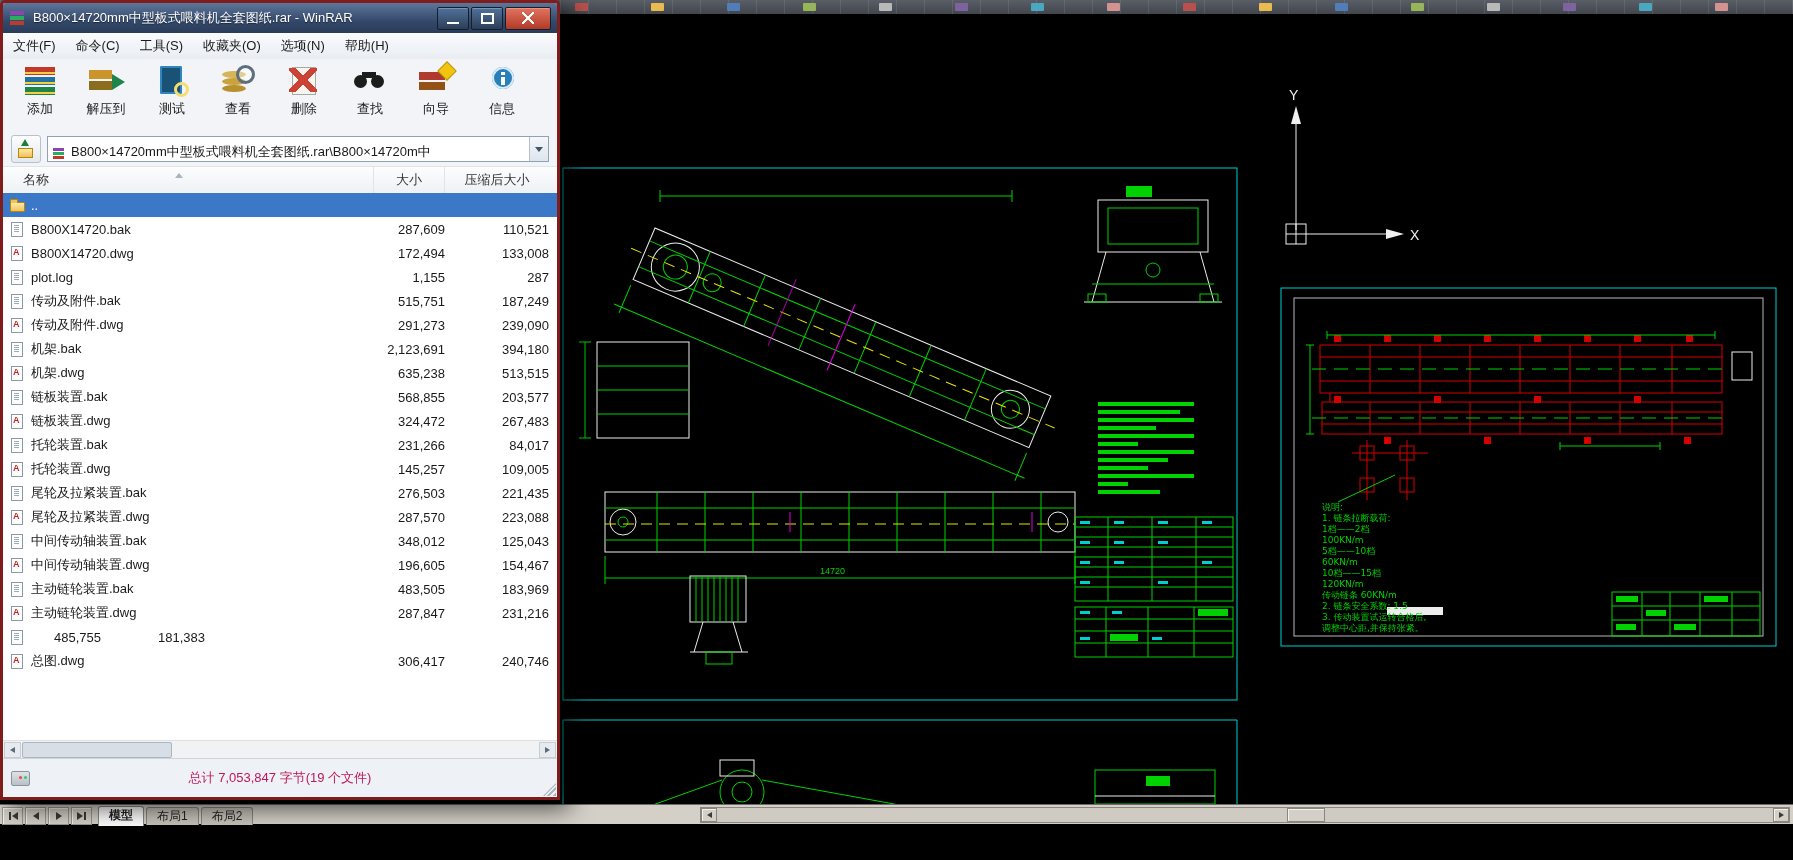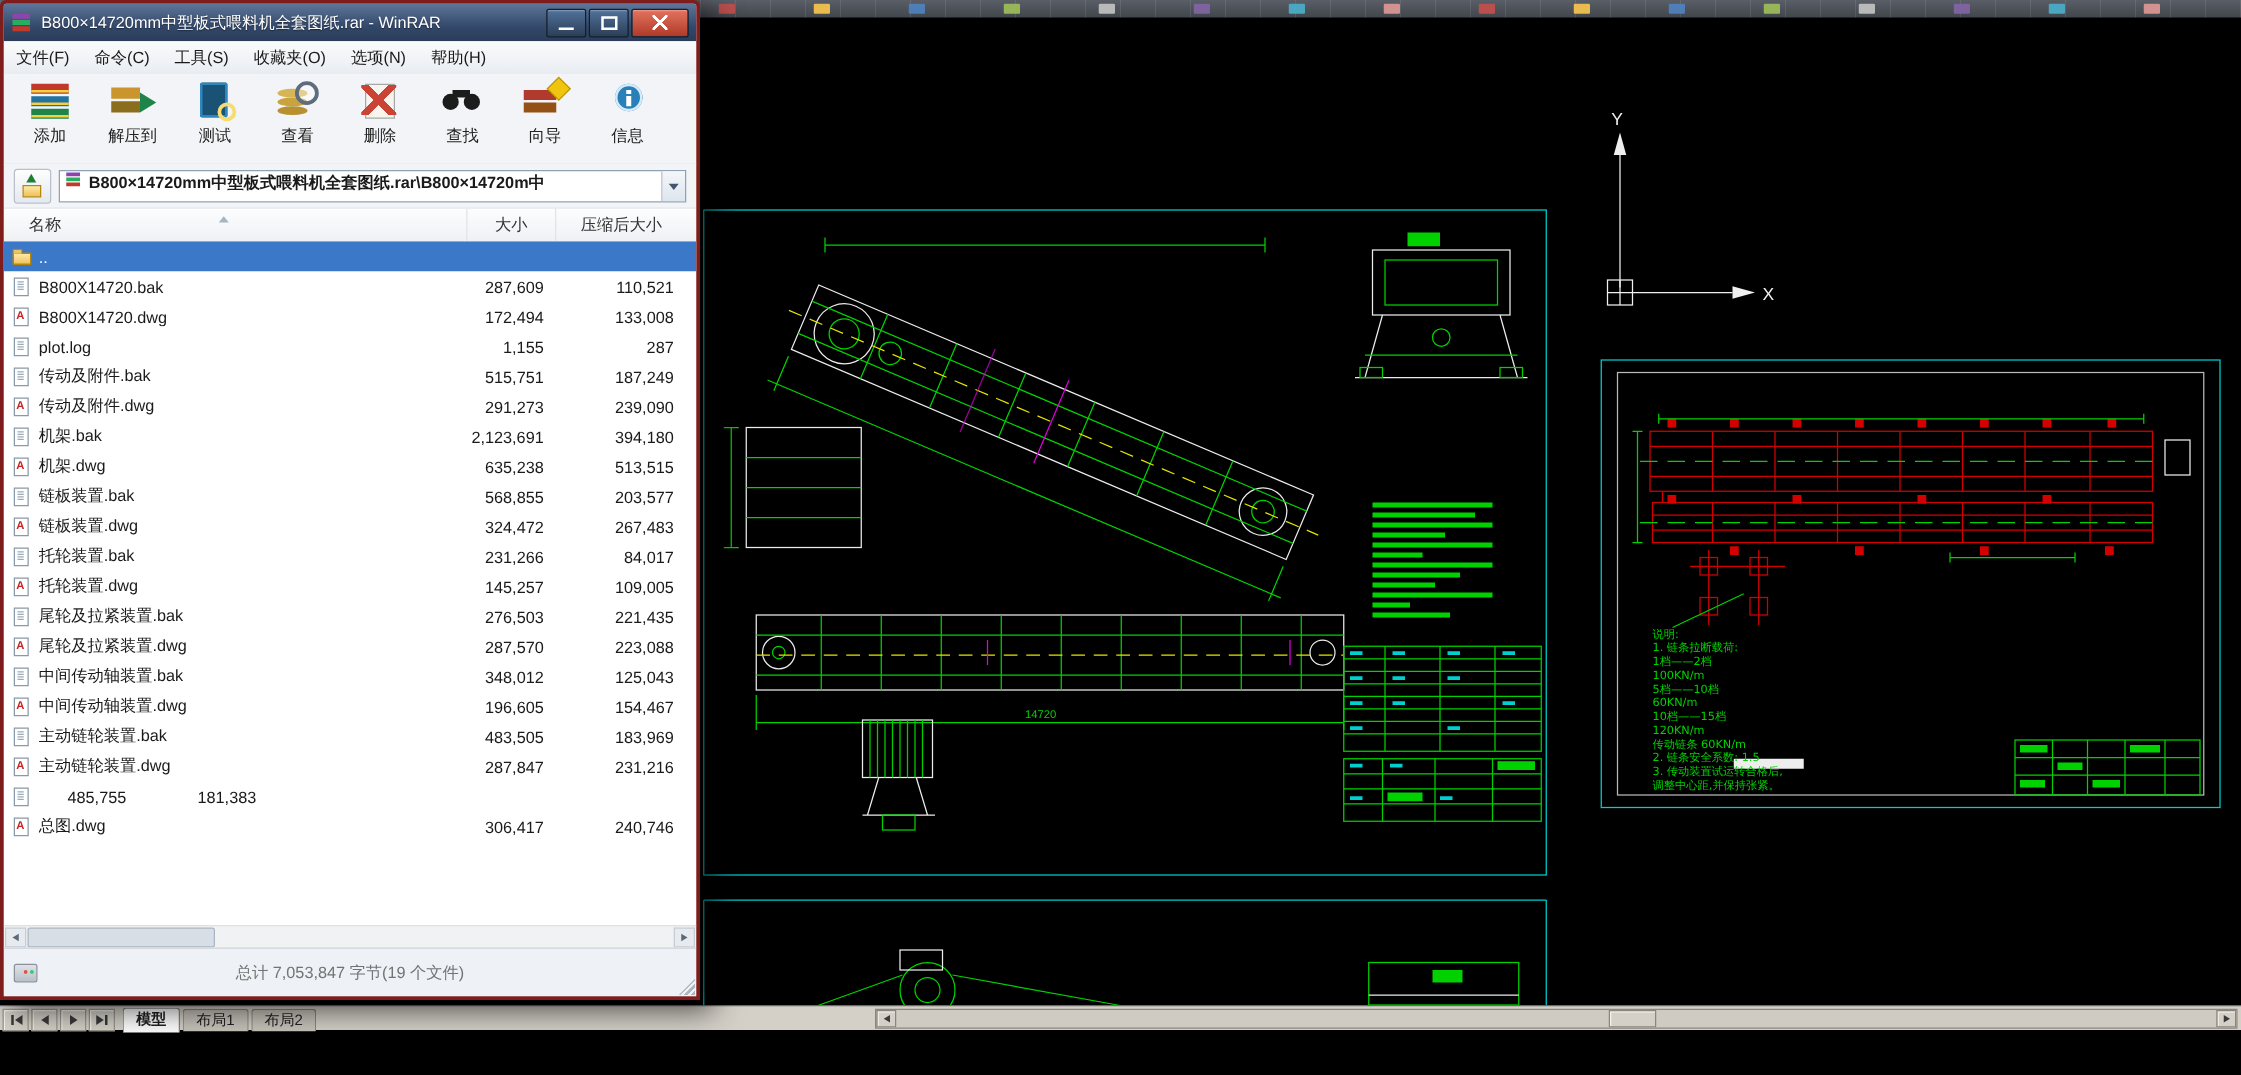--- a/index.html
+++ b/index.html
@@ -80,57 +80,57 @@
   .icon-wizard::after{right:3px;top:2px;width:12px;height:12px;background:#f1c40f;transform:rotate(45deg);box-shadow:0 0 0 1px #b7950b;}
   .icon-info::before{left:10px;top:4px;width:22px;height:22px;background:#2980b9;border-radius:50%;box-shadow:inset 0 0 0 2px #d6eaf8;}
   .icon-info::after{left:19px;top:9px;width:4px;height:13px;
     background:linear-gradient(#fff 0 3px,rgba(0,0,0,0) 3px 5px,#fff 5px 100%);}
 
   .addressbar{position:absolute;top:128px;left:0;right:0;height:36px;background:#f2f4f7;display:flex;align-items:center;
     padding:0 8px;gap:6px;border-bottom:1px solid #e0e4e9;box-sizing:border-box;}
   .up-btn{width:28px;height:26px;background:linear-gradient(#fdfdfd,#e4e9ef);border:1px solid #b7c0cb;border-radius:3px;position:relative;flex:0 0 28px;}
   .up-btn::before{content:"";position:absolute;left:6px;top:12px;width:13px;height:8px;background:linear-gradient(#ffe9a8,#eec155);border:1px solid #b8860b;}
   .up-btn::after{content:"";position:absolute;left:9px;top:3px;border-left:4px solid transparent;border-right:4px solid transparent;border-bottom:7px solid #1e7e34;}
-  .combo{flex:1;height:26px;border:1px solid #8fa1b3;background:#fff;display:flex;align-items:flex-start;font-size:13px;
-    position:relative;padding-left:4px;box-sizing:border-box;overflow:hidden;font-weight:bold;}
+  .combo{flex:1;height:26px;border:1px solid #8fa1b3;background:#fff;display:flex;align-items:flex-end;font-size:13px;
+    position:relative;padding-left:4px;box-sizing:border-box;overflow:hidden;}
   .mini-rar{width:14px;height:14px;position:relative;margin-right:5px;flex:0 0 14px;}
   .mini-rar::before{content:"";position:absolute;left:1px;top:1px;width:11px;height:3px;background:#8e44ad;box-shadow:0 4px 0 #27ae60,0 8px 0 #c0392b;}
   .combo-text{flex:1;white-space:nowrap;overflow:hidden;}
   .dd-btn{width:18px;align-self:stretch;background:linear-gradient(#f4f7fa,#dde5ee);border-left:1px solid #b7c0cb;position:relative;flex:0 0 18px;}
   .dd-btn::after{content:"";position:absolute;left:5px;top:10px;border-left:4px solid transparent;border-right:4px solid transparent;border-top:5px solid #44546a;}
 
   .listhead{position:absolute;top:164px;left:0;right:0;height:26px;background:linear-gradient(#fdfdfe,#eef1f5);
     border-bottom:1px solid #cfd4da;display:flex;align-items:center;font-size:13px;color:#333;}
   .hname{flex:1;padding-left:20px;position:relative;}
   .sortmark{position:absolute;left:172px;top:2px;width:0;height:0;border-left:4px solid transparent;border-right:4px solid transparent;border-bottom:5px solid #a8b4c0;}
   .hsize{width:70px;text-align:center;border-left:1px solid #e0e4e9;align-self:stretch;line-height:26px;}
   .hpacked{width:104px;text-align:center;border-left:1px solid #e0e4e9;align-self:stretch;line-height:26px;padding-right:8px;}
 
   .file-list{position:absolute;top:190px;left:0;right:0;bottom:56px;background:#fff;overflow:hidden;font-size:13px;}
   .frow{height:24px;display:flex;align-items:center;padding-left:6px;}
   .frow.selected{background:#3c78c8;color:#fff;}
   .fname{flex:1;white-space:nowrap;overflow:hidden;}
   .fsize{width:70px;text-align:right;}
-  .fpacked{width:104px;text-align:right;padding-right:18px;}
+  .fpacked{width:104px;text-align:right;padding-right:8px;}
   .ficon{width:16px;height:16px;position:relative;flex:0 0 16px;margin-right:6px;}
   .ficon.folder::before{content:"";position:absolute;left:1px;top:5px;width:13px;height:8px;background:linear-gradient(#ffe9a8,#f0c35c);border:1px solid #b8860b;border-radius:1px;}
   .ficon.folder::after{content:"";position:absolute;left:1px;top:2px;width:6px;height:3px;background:#f0c35c;border:1px solid #b8860b;border-bottom:none;border-radius:1px 1px 0 0;}
   .ficon.doc::before,.ficon.dwg::before{content:"";position:absolute;left:2px;top:1px;width:10px;height:13px;background:#fff;border:1px solid #8a99a8;}
   .ficon.doc::after{content:"";position:absolute;left:5px;top:4px;width:5px;height:1px;background:#9aabba;box-shadow:0 2px 0 #9aabba,0 4px 0 #9aabba,0 6px 0 #9aabba;}
   .ficon.dwg::after{content:"A";position:absolute;left:4px;top:2px;font-size:9px;font-weight:bold;color:#c22;font-family:"Liberation Sans",sans-serif;}
 
   .wr-hscroll{position:absolute;left:0;right:0;bottom:38px;height:18px;background:#f0f2f4;border-top:1px solid #e0e0e0;}
   .wr-arrow{position:absolute;top:1px;width:17px;height:16px;background:#e7ebef;border:1px solid #c5cdd5;box-sizing:border-box;display:flex;align-items:center;justify-content:center;}
   .wr-arrow.l{left:1px}.wr-arrow.r{right:1px}
   .wr-arrow .tri-l{border-right-color:#5a6a7a;border-right-width:5px;border-top-width:3px;border-bottom-width:3px;}
   .wr-arrow .tri-r{border-left-color:#5a6a7a;border-left-width:5px;border-top-width:3px;border-bottom-width:3px;}
   .wr-thumb{position:absolute;left:19px;top:1px;width:150px;height:16px;background:#d7dee6;border:1px solid #aab6c2;border-radius:2px;box-sizing:border-box;}
 
   .statusbar{position:absolute;left:0;right:0;bottom:0;height:38px;background:#eef1f5;border-top:1px solid #cfd4da;
-    display:flex;align-items:center;justify-content:center;font-size:13px;color:#737373;}
+    display:flex;align-items:center;justify-content:center;font-size:13px;color:#be185d;}
   .drive-icon{position:absolute;left:8px;top:12px;width:17px;height:13px;background:linear-gradient(#dfe3e8,#b9c0c8);border:1px solid #8a939d;border-radius:2px;}
   .drive-icon::after{content:"";position:absolute;right:2px;top:4px;width:3px;height:3px;background:#2ecc71;border-radius:50%;box-shadow:-5px 0 0 #e74c3c;}
   .grip{position:absolute;right:1px;bottom:1px;width:13px;height:13px;
     background:repeating-linear-gradient(135deg,#aeb6bf 0 2px,transparent 2px 4px);
     clip-path:polygon(100% 0,100% 100%,0 100%);}
 </style>
 </head>
 <body>
 
 <div id="stage">

